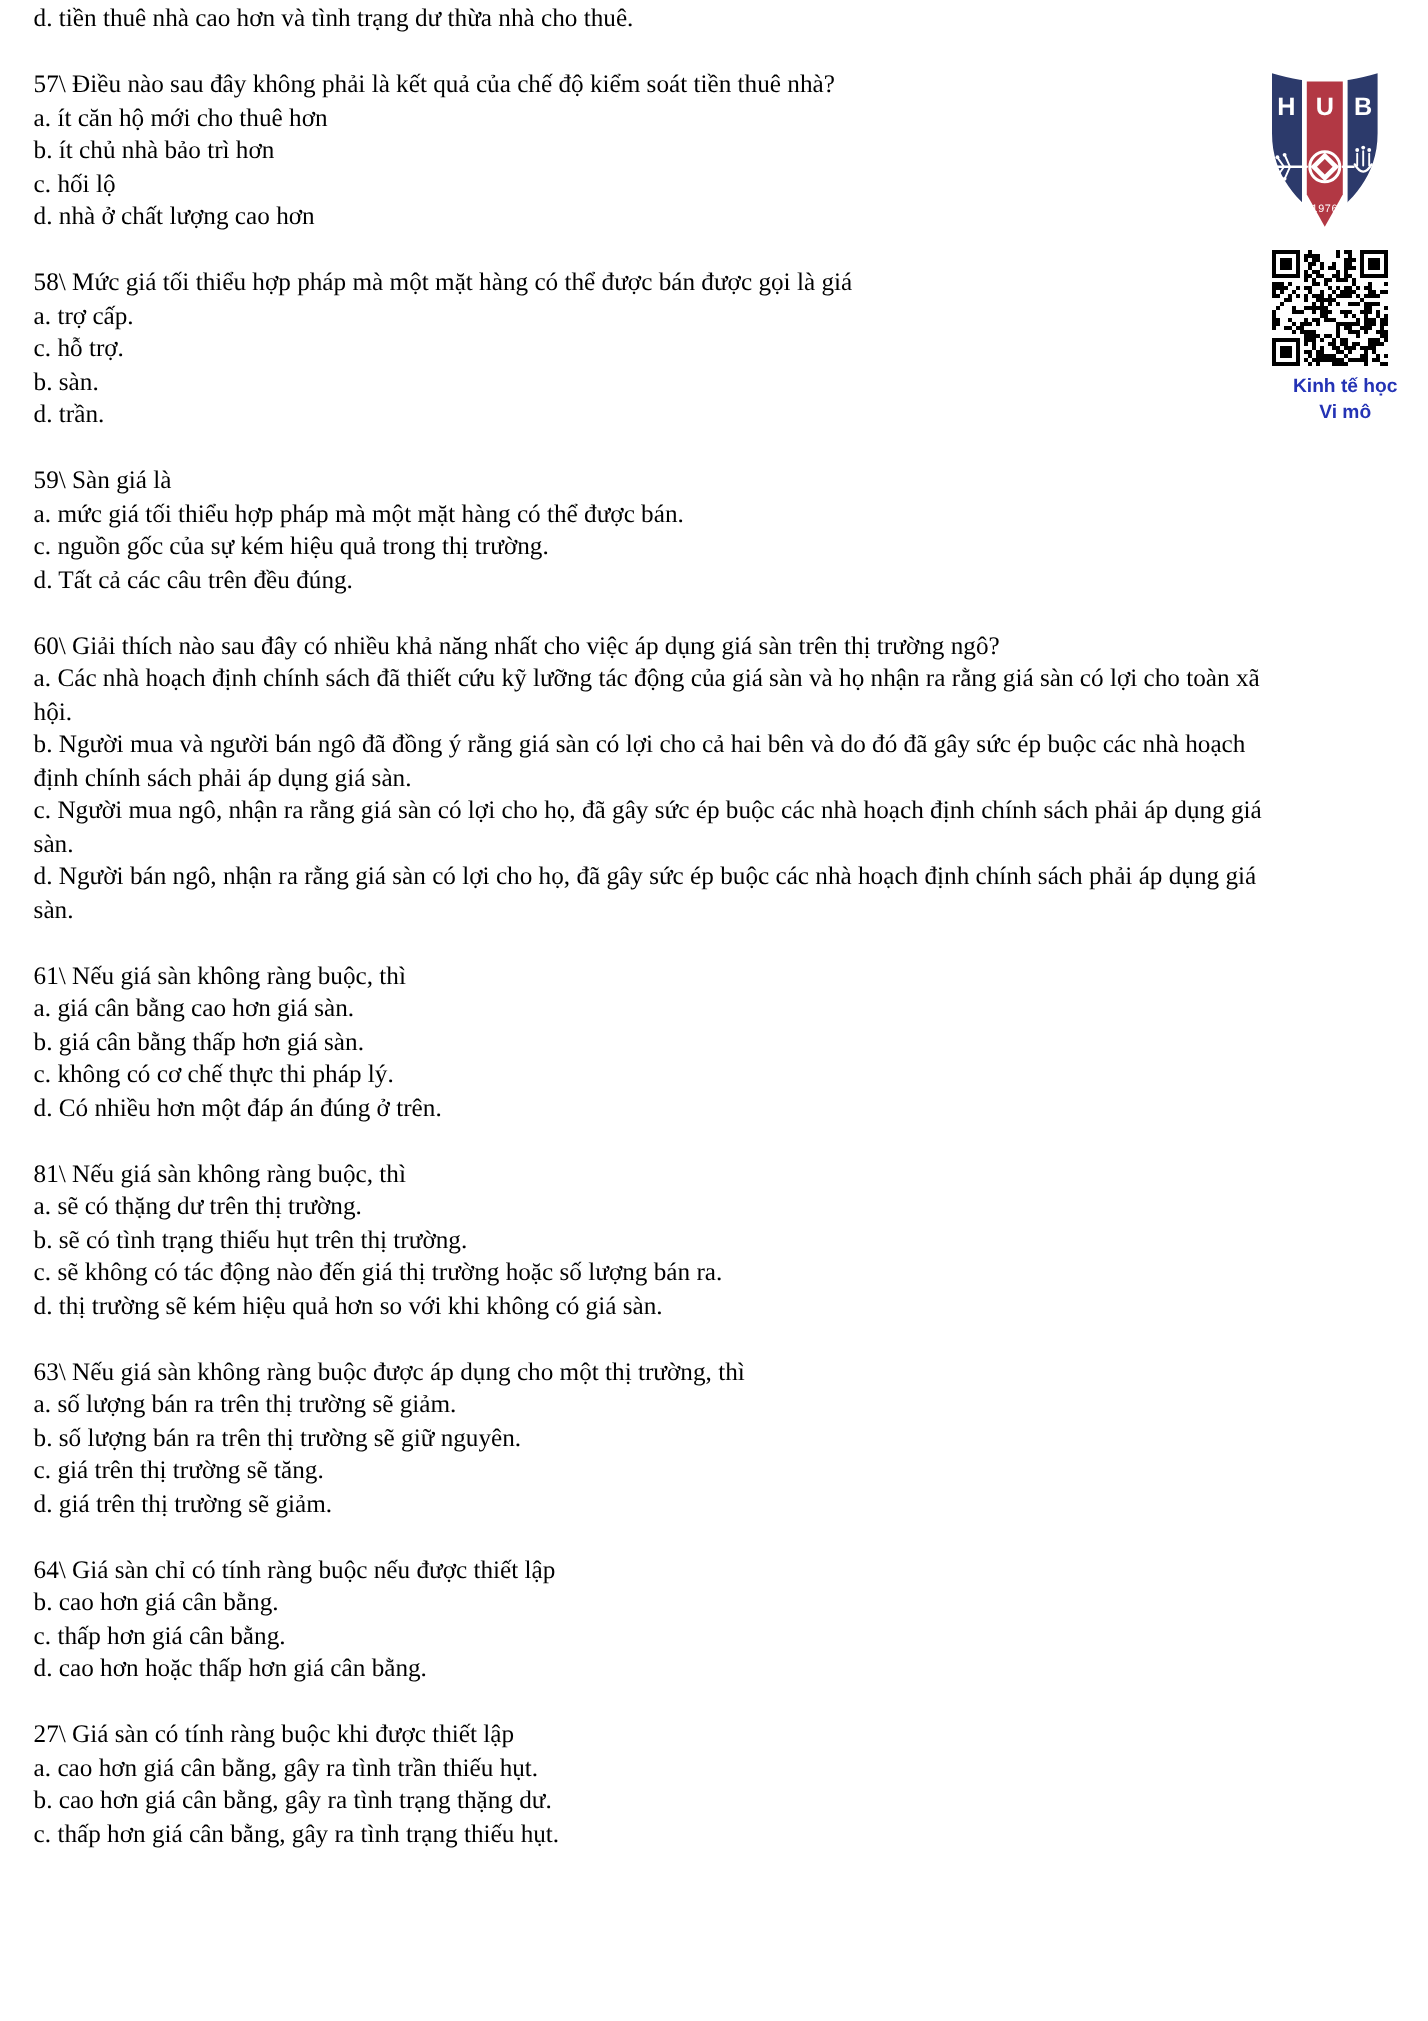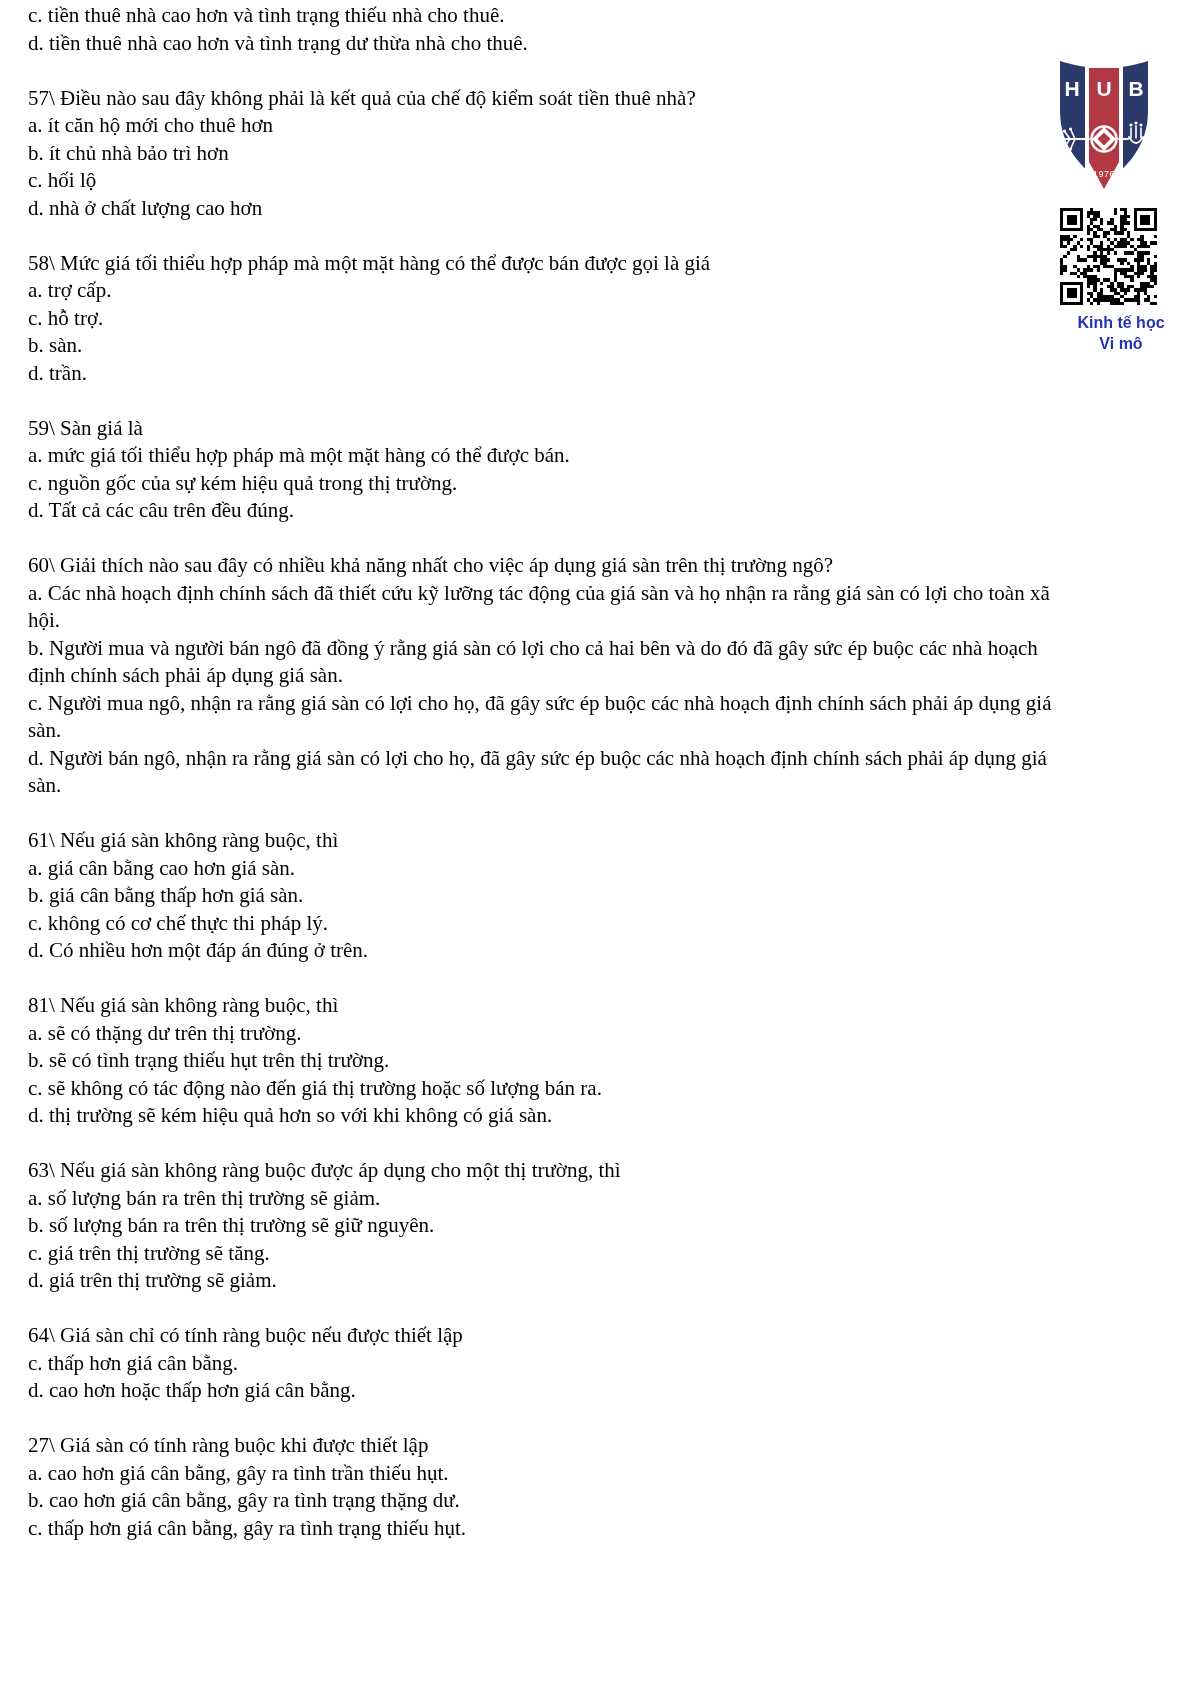--- a/index.html
+++ b/index.html
@@ -44,21 +44,20 @@
     line-height: 21px;
   }
 </style>
 </head>
 <body>
 
 <div class="page">
 
   <main class="doc-text">
       <section class="qblock">
-        <div class="line">c. tiền thuê nhà cao hơn và tình trạng thiếu nhà cho thuê.</div>
         <div class="line">d. tiền thuê nhà cao hơn và tình trạng dư thừa nhà cho thuê.</div>
       </section>
       <section class="qblock">
         <div class="line">57\ Điều nào sau đây không phải là kết quả của chế độ kiểm soát tiền thuê nhà?</div>
         <div class="line">a. ít căn hộ mới cho thuê hơn</div>
         <div class="line">b. ít chủ nhà bảo trì hơn</div>
         <div class="line">c. hối lộ</div>
         <div class="line">d. nhà ở chất lượng cao hơn</div>
       </section>
       <section class="qblock">
@@ -97,20 +96,21 @@
       </section>
       <section class="qblock">
         <div class="line">63\ Nếu giá sàn không ràng buộc được áp dụng cho một thị trường, thì</div>
         <div class="line">a. số lượng bán ra trên thị trường sẽ giảm.</div>
         <div class="line">b. số lượng bán ra trên thị trường sẽ giữ nguyên.</div>
         <div class="line">c. giá trên thị trường sẽ tăng.</div>
         <div class="line">d. giá trên thị trường sẽ giảm.</div>
       </section>
       <section class="qblock">
         <div class="line">64\ Giá sàn chỉ có tính ràng buộc nếu được thiết lập</div>
+        <div class="line">b. cao hơn giá cân bằng.</div>
         <div class="line">c. thấp hơn giá cân bằng.</div>
         <div class="line">d. cao hơn hoặc thấp hơn giá cân bằng.</div>
       </section>
       <section class="qblock">
         <div class="line">27\ Giá sàn có tính ràng buộc khi được thiết lập</div>
         <div class="line">a. cao hơn giá cân bằng, gây ra tình trần thiếu hụt.</div>
         <div class="line">b. cao hơn giá cân bằng, gây ra tình trạng thặng dư.</div>
         <div class="line">c. thấp hơn giá cân bằng, gây ra tình trạng thiếu hụt.</div>
       </section>
     </main>

